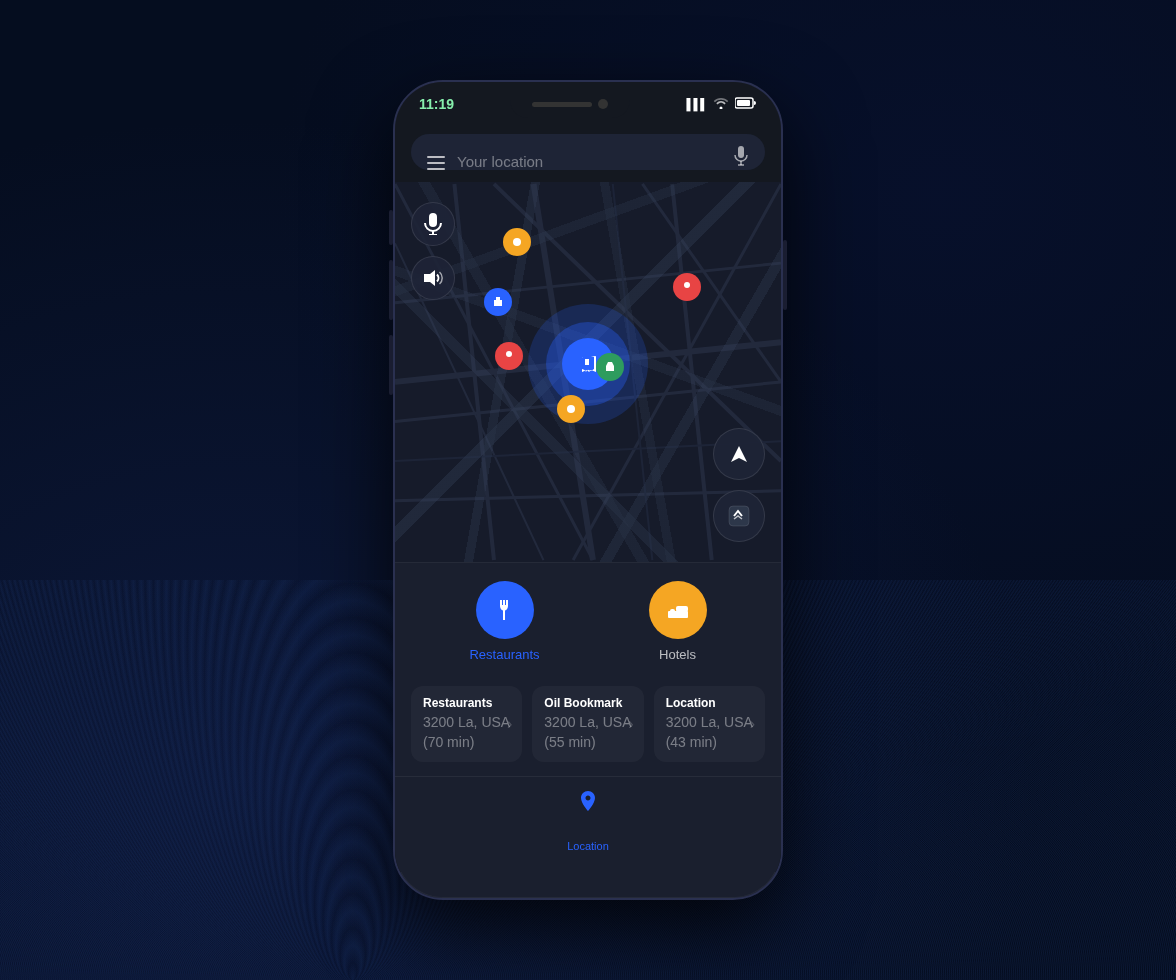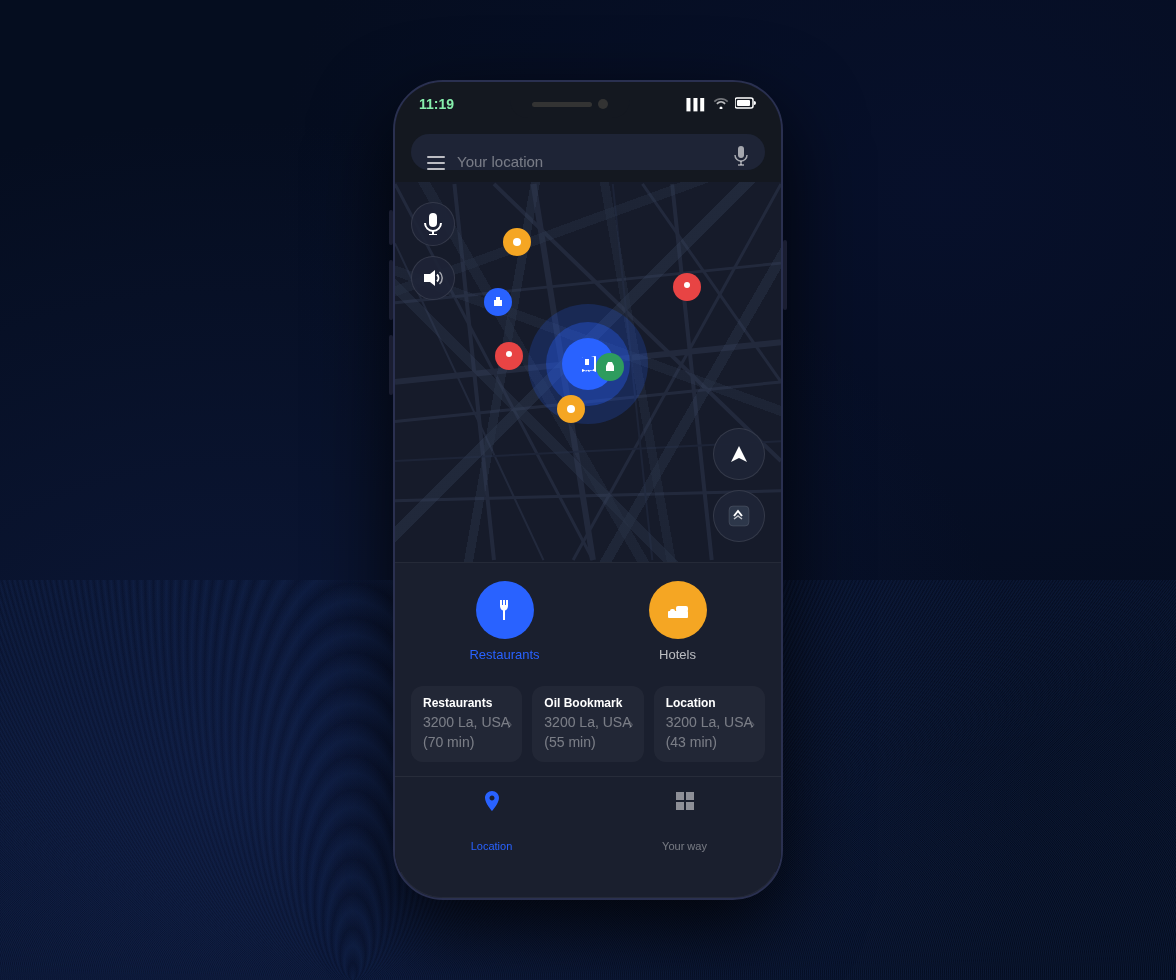--- a/index.html
+++ b/index.html
@@ -577,24 +577,16 @@
 
       <div class="bottom-nav">
         <div class="nav-item">
           <div class="nav-icon active">
             <svg width="24" height="24" viewBox="0 0 24 24" fill="#2962ff">
               <path d="M12 2C8.13 2 5 5.13 5 9c0 5.25 7 13 7 13s7-7.75 7-13c0-3.87-3.13-7-7-7zm0 9.5c-1.38 0-2.5-1.12-2.5-2.5s1.12-2.5 2.5-2.5 2.5 1.12 2.5 2.5-1.12 2.5-2.5 2.5z"></path>
             </svg>
           </div>
           <span class="nav-label active">Location</span>
         </div>
-        <div class="nav-item">
-          <div class="nav-icon">
-            <svg width="24" height="24" viewBox="0 0 24 24" fill="rgba(255,255,255,0.5)">
-              <path d="M3 3h8v8H3zm0 10h8v8H3zM13 3h8v8h-8zm0 10h8v8h-8z" fill-rule="evenodd"></path>
-            </svg>
-          </div>
-          <span class="nav-label">Your way</span>
-        </div>
       </div>
     </div>
   </div>
 </div>
 
 </body></html>

